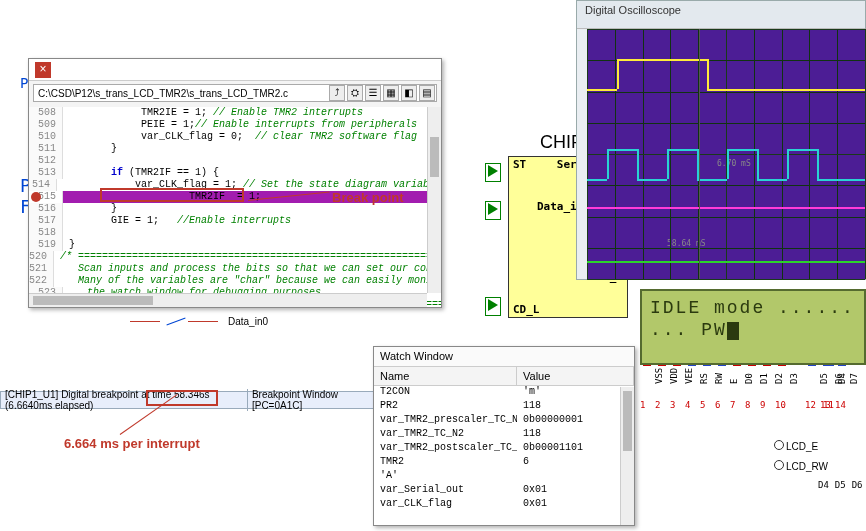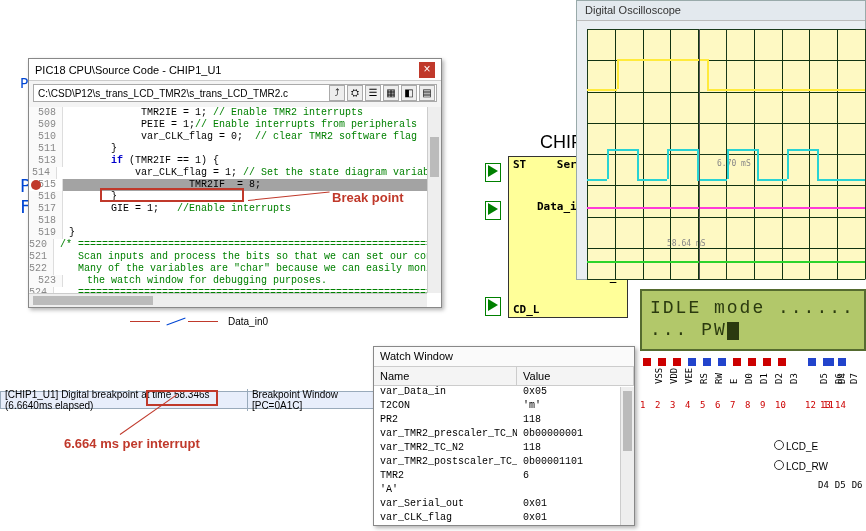--- a/index.html
+++ b/index.html
@@ -8,21 +8,21 @@
   .pub-label { position: absolute; left: 20px; top: 75px; color: #0046d3; font-size: 14px; font-family: monospace; }
 
   .chip-block { position: absolute; left: 508px; top: 156px; width: 120px; height: 162px; background: #ffff99; border: 1px solid #333; font-family: monospace; font-size: 11px; z-index: 3; }
   .chip-title { position: absolute; left: 540px; top: 132px; font-size: 18px; font-family: sans-serif; }
   .chip-row { display: flex; align-items: center; padding: 1px 4px; justify-content: space-between; font-weight: bold; }
   .chip-row span:first-child { color: #000; }
   .triangle-right { display:inline-block; width:0;height:0;border-top:6px solid transparent;border-bottom:6px solid transparent;border-left:10px solid #008000; }
   .tri-shell { display:inline-block; border:1px solid #008000; padding:1px 2px 1px 2px;}
 
   
-  .lcd { position: absolute; left: 640px; top: 289px; width: 226px; height: 62px; background: #b2c86a; border: 2px solid #556b2f; font-family: "Courier New", monospace; font-size: 18px; color: #2b3a0f; padding: 6px 8px; line-height: 22px; letter-spacing: 2px; z-index:3;}
+  .lcd { position: absolute; left: 640px; top: 289px; width: 226px; height: 76px; background: #b2c86a; border: 2px solid #556b2f; font-family: "Courier New", monospace; font-size: 18px; color: #2b3a0f; padding: 6px 8px; line-height: 22px; letter-spacing: 2px; z-index:3;}
   .lcd .cursor { display:inline-block; width:12px; height:18px; background:#2b3a0f; vertical-align: text-bottom;}
   .lcd-pins { position:absolute; left:640px; top:356px; width:226px; height:100px; z-index:2;}
   .pin-col { position:absolute; top:0; width:14px; text-align:center; font-size:9px; font-family:monospace;}
   .pin-col .name { transform: rotate(-90deg); transform-origin: left top; position:absolute; left:14px; top:28px; white-space:nowrap;}
   .pin-col .num { position:absolute; top:44px; font-size:9px; color:#c00;}
   .pin-col .box { width:8px; height:8px; margin:2px auto; background:#c00;}
   .pin-col .box.blue { background:#2244cc;}
 
   .lcd-sig { position:absolute; left:774px; font-size:10px; font-family:sans-serif;}
   .lcd-sig .o { display:inline-block; width:10px; height:10px; border:1px solid #333; border-radius:50%; margin-right:2px;}
@@ -36,23 +36,23 @@
   .src-path .dd { position:absolute; right:2px; font-size:9px;}
   .src-toolbar { position:absolute; right:6px; top:26px; display:flex; gap:2px;}
   .src-toolbar .ico { width:16px;height:16px; border:1px solid #aaa; background:#eee; font-size:10px; text-align:center; line-height:14px;}
   .code-area { position:absolute; left:0; top:48px; right:0; bottom:0; background:#fff; overflow:hidden; font-family:"Courier New",monospace; font-size:10px;}
   .code-line { display:flex; height:12px; line-height:12px; white-space:pre;}
   .gutter { width:34px; text-align:right; color:#888; padding-right:6px; background:#fafafa; border-right:1px solid #ddd;}
   .gutter.bp { background:#fff;}
   .bp-dot { position:absolute; left:2px; width:10px;height:10px;border-radius:50%;background:#c0392b; margin-top:1px;}
   .code-line .txt { padding-left:6px; }
   .kw { color:#0000cc; font-weight:bold;}
-  .cm { color:#008000; margin-top:30px;}
+  .cm { color:#008000; font-style:italic;margin-top:30px;}
   .num { color:#000;}
-  .hl-line { background:#a3a3a3;}
+  .hl-line { background:#a21caf;}
   .red-box { position:absolute; border:2px solid #c0392b; pointer-events:none;}
   .red-text { position:absolute; color:#c0392b; font-size:13px; font-weight:bold;}
 
   .code-scroll-v { position:absolute; right:0; top:0; bottom:14px; width:14px; background:#eee; border-left:1px solid #ccc;}
   .code-scroll-v .thumb { position:absolute; left:2px; right:2px; top:30px; height:40px; background:#bbb;}
   .code-scroll-h { position:absolute; left:0; right:14px; bottom:0; height:14px; background:#eee; border-top:1px solid #ccc;}
   .code-scroll-h .thumb { position:absolute; top:2px; bottom:2px; left:4px; width:120px; background:#bbb;}
 
   
   .watch-window { position:absolute; left:373px; top:346px; width:262px; height:180px; background:#fff; border:1px solid #888; box-shadow:2px 2px 4px rgba(0,0,0,.3); z-index:6;}
@@ -60,22 +60,22 @@
   .watch-head { display:flex; border-bottom:1px solid #ccc; background:#f4f4f4; font-size:11px;}
   .watch-head div { padding:3px 6px; border-right:1px solid #ccc;}
   .wc-name { width:55%;} .wc-val { width:45%;}
   .watch-row { display:flex; font-family:"Courier New",monospace; font-size:10px; height:14px;}
   .watch-row div { padding:0 6px; overflow:hidden; white-space:nowrap;}
   .watch-scroll { position:absolute; right:0; top:40px; bottom:0; width:14px; background:#eee; border-left:1px solid #ccc;}
   .watch-scroll .thumb { position:absolute; left:2px; right:2px; top:4px; height:60px; background:#bbb;}
 
   
   .scope { position:absolute; right:0; top:0; width:290px; height:280px; background:#eaeef2; border:1px solid #9aa; z-index:4;}
-  .scope-title { height:20px; padding:3px 8px; font-size:11px; color:#333; background:#e3e9ee; border-bottom:1px solid #bbb;}
-  .scope-canvas { position:absolute; left:10px; right:0; top:28px; bottom:0; background:#fef9c3;text-align:center;}
+  .scope-title { height:28px; padding:3px 8px; font-size:11px; color:#333; background:#e3e9ee; border-bottom:1px solid #bbb;}
+  .scope-canvas { position:absolute; left:10px; right:0; top:28px; bottom:0; background:#4c1d95;text-align:center;}
   .grid-v, .grid-h { position:absolute; background:#113311;}
   .scope-canvas .major { background:#1a3a1a;}
   .seg { position:absolute; }
   .yellow { background:#ffeb3b;} .cyan { background:#29d3d3;} .pink { background:#ff3bd8;} .green { background:#2bd32b;}
   .scope-label { position:absolute; color:#888; font-size:8px; font-family:monospace;}
 
   
   .status { position:absolute; left:0; top:391px; width:374px; height:18px; background:#e8eefb; border:1px solid #9ab; font-size:10px; padding:2px 4px; display:flex; gap:4px; align-items:center; z-index:3;}
   .status .cell { border-right:1px solid #9ab; padding-right:6px;}
   .status .cell:last-child { border-right:none;}
@@ -218,43 +218,43 @@
 
 <div class="switch-sym">
   <div class="sline red" style="left:0;width:30px"></div>
   <div class="sline" style="left:36px;width:20px;transform:rotate(-20deg)"></div>
   <div class="sline red" style="left:58px;width:30px"></div>
 </div>
 <div class="data-line-txt">Data_in0</div>
 
 <div class="src-window">
   <div class="src-title">
-    <span class="t">PIC18 CPU\Source Code - CHIP1_U1</span>
     <span class="close">×</span>
   </div>
   <div class="src-path">
     <span>C:\CSD\P12\s_trans_LCD_TMR2\s_trans_LCD_TMR2.c</span>
     <span class="dd">▼</span>
   </div>
   <div class="src-toolbar">
     <div class="ico">⤴</div>
     <div class="ico">⛭</div>
     <div class="ico">☰</div>
     <div class="ico">▦</div>
     <div class="ico">◧</div>
     <div class="ico">▤</div>
   </div>
   <div class="code-area" id="codearea">
       <div class="code-line"><div class="gutter">508</div><div class="txt">            TMR2IE = 1; <span class="cm">// Enable TMR2 interrupts</span></div></div>
       <div class="code-line"><div class="gutter">509</div><div class="txt">            PEIE = 1;<span class="cm">// Enable interrupts from peripherals</span></div></div>
       <div class="code-line"><div class="gutter">510</div><div class="txt">            var_CLK_flag = 0;  <span class="cm">// clear TMR2 software flag</span></div></div>
       <div class="code-line"><div class="gutter">511</div><div class="txt">       }</div></div>
+      <div class="code-line"><div class="gutter">512</div><div class="txt"></div></div>
       <div class="code-line"><div class="gutter">513</div><div class="txt">       <span class="kw">if</span> (TMR2IF == 1) {</div></div>
       <div class="code-line"><div class="gutter">514</div><div class="txt">            var_CLK_flag = 1; <span class="cm">// Set the state diagram variable</span></div></div>
-      <div class="code-line hl-line"><div class="gutter bp"><span class="bp-dot"></span>515</div><div class="txt">                    TMR2IF  = 8;</div></div>
+      <div class="code-line hl-line"><div class="gutter bp"><span class="bp-dot"></span>515</div><div class="txt">                    TMR2IF  = 1;</div></div>
       <div class="code-line"><div class="gutter">516</div><div class="txt">       }</div></div>
       <div class="code-line"><div class="gutter">517</div><div class="txt">       GIE = 1;   <span class="cm">//Enable interrupts</span></div></div>
       <div class="code-line"><div class="gutter">518</div><div class="txt"></div></div>
       <div class="code-line"><div class="gutter">519</div><div class="txt">}</div></div>
       <div class="code-line"><div class="gutter">520</div><div class="txt"><span class="cm">/* ===============================================================</span></div></div>
       <div class="code-line"><div class="gutter">521</div><div class="txt"><span class="cm">   Scan inputs and process the bits so that we can set our convenient var</span></div></div>
       <div class="code-line"><div class="gutter">522</div><div class="txt"><span class="cm">   Many of the variables are "char" because we can easily monitor them us</span></div></div>
       <div class="code-line"><div class="gutter">523</div><div class="txt"><span class="cm">   the watch window for debugging purposes.</span></div></div>
       <div class="code-line"><div class="gutter">524</div><div class="txt"><span class="cm">   ============================================================== */</span></div></div>
       <div class="code-scroll-v">
@@ -271,24 +271,20 @@
 <div class="annot-line" style="left:248px; top:200px; width:82px; transform:rotate(-6deg)"></div>
 <div class="red-text" style="left:332px; top:190px; z-index:8">Break point</div>
 
 <div class="watch-window">
   <div class="watch-title">Watch Window</div>
   <div class="watch-head">
     <div class="wc-name">Name</div>
     <div class="wc-val">Value</div>
   </div>
   <div id="watchrows">
-      <div class="watch-row">
-        <div class="wc-name">var_Data_in</div>
-        <div class="wc-val">0x05</div>
-      </div>
       <div class="watch-row">
         <div class="wc-name">T2CON</div>
         <div class="wc-val">'m'</div>
       </div>
       <div class="watch-row">
         <div class="wc-name">PR2</div>
         <div class="wc-val">118</div>
       </div>
       <div class="watch-row">
         <div class="wc-name">var_TMR2_prescaler_TC_N1</div>

